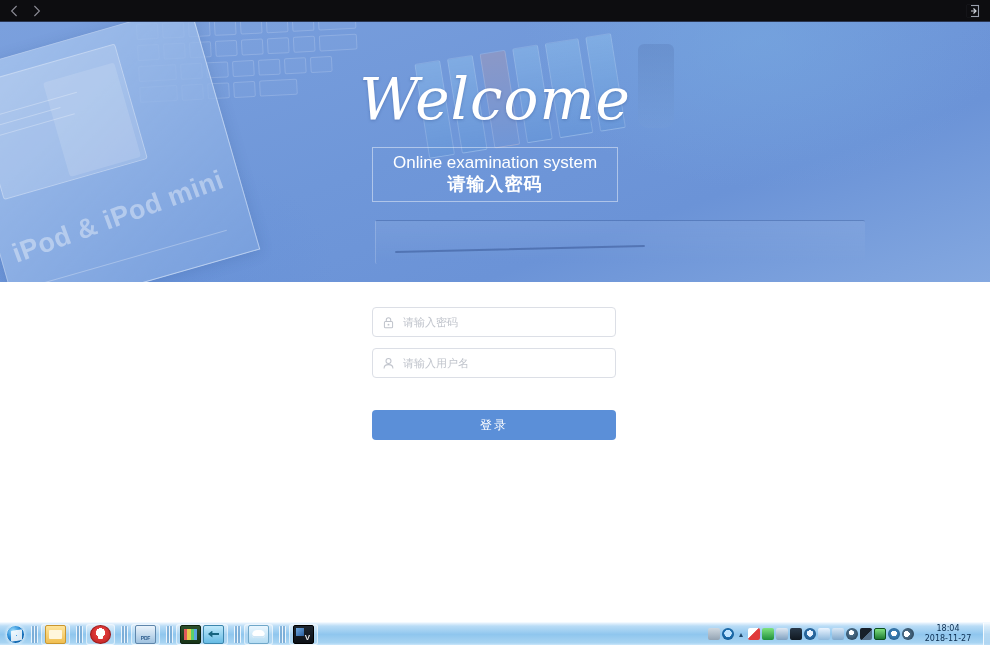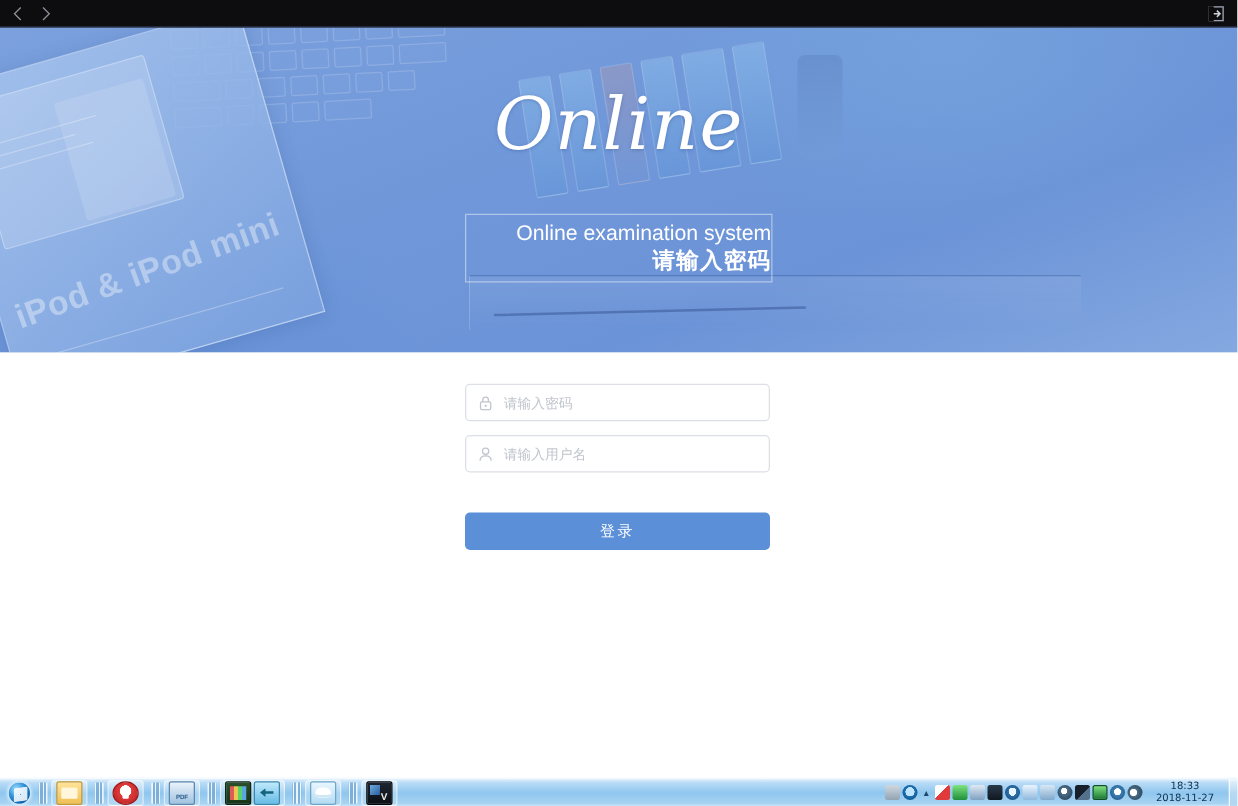--- a/index.html
+++ b/index.html
@@ -205,24 +205,23 @@
   }
   .title-box {
     position: absolute;
     left: 372px;
     top: 125px;
     width: 246px;
     height: 55px;
     border: 1px solid rgba(255,255,255,.45);
     display: flex;
     flex-direction: column;
-    align-items: flex-end;
+    align-items: center;
     justify-content: center;
     gap: 2px;
-    margin-top: 24px;
   }
   .title-en {
     font-size: 17px;
     color: #ffffff;
     line-height: 1.1;
     white-space: nowrap;
   }
   .title-cn {
     font-size: 18px;
     color: #ffffff;
@@ -582,21 +581,21 @@
         <div class="book"></div>
           <div class="book"></div>
           <div class="book"></div>
       </div>
       <div class="cup"></div>
       <div class="desk-edge"></div>
       <div class="desk-stroke"></div>
     </div>
 
     <div class="hero-content">
-      <div class="welcome-script">Online</div>
+      <div class="welcome-script">Welcome</div>
       <div class="title-box">
         <div class="title-en">Online examination system</div>
         <div class="title-cn">请输入密码</div>
       </div>
     </div>
   </div>
 
   <div class="login-area">
     <form class="form">
 
@@ -676,20 +675,20 @@
       <span class="tray-ico" style="background:radial-gradient(circle at 50% 45%,#eaf4ff 0 35%,#2d6fa8 36%,#12436e 100%);border-radius:50%;"></span>
       <span class="tray-ico" style="background:linear-gradient(180deg,#eaf4ff,#8fb9dc);"></span>
       <span class="tray-ico" style="background:linear-gradient(180deg,#d9e8f6,#7fa8cc);"></span>
       <span class="tray-ico" style="background:radial-gradient(circle at 45% 40%,#ffffff 0 25%,#4a6c86 27%,#20384c 100%);border-radius:50%;"></span>
       <span class="tray-ico" style="background:linear-gradient(135deg,#17202a 0 55%,#55708a 56%);"></span>
       <span class="tray-ico" style="background:linear-gradient(180deg,#7fe07f,#1d7a32);border:1px solid #0d4f1d;"></span>
       <span class="tray-ico" style="background:radial-gradient(circle at 50% 45%,#ffffff 0 30%,#3d7fb5 32%,#1a4e79 100%);border-radius:50%;"></span>
       <span class="tray-ico" style="background:radial-gradient(circle at 40% 50%,#ffffff 0 30%,#4a6c86 32%,#20384c 100%);border-radius:50%;"></span>
 
       <div class="clock">
-        <span>18:33</span>
+        <span>18:04</span>
         <span>2018-11-27</span>
       </div>
     </div>
     <div class="show-desktop"></div>
   </div>
 
 </div>
 
 </body></html>

